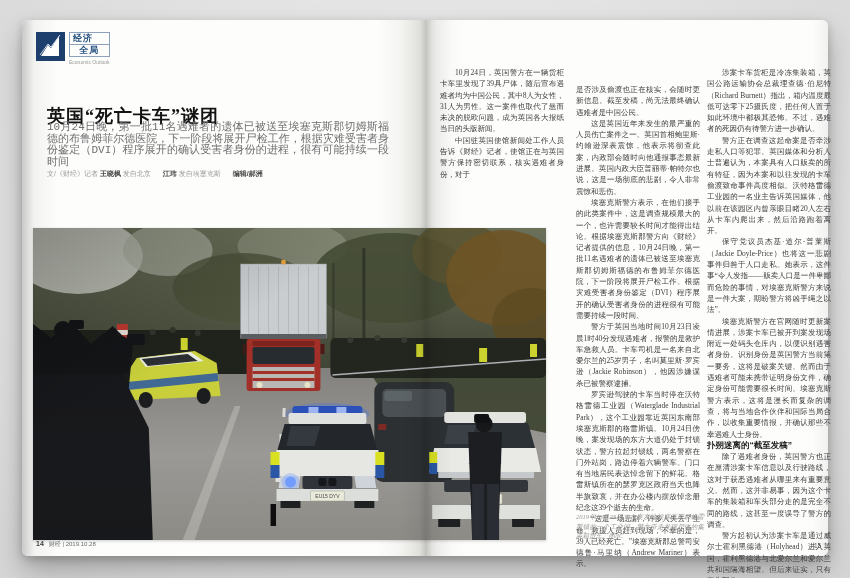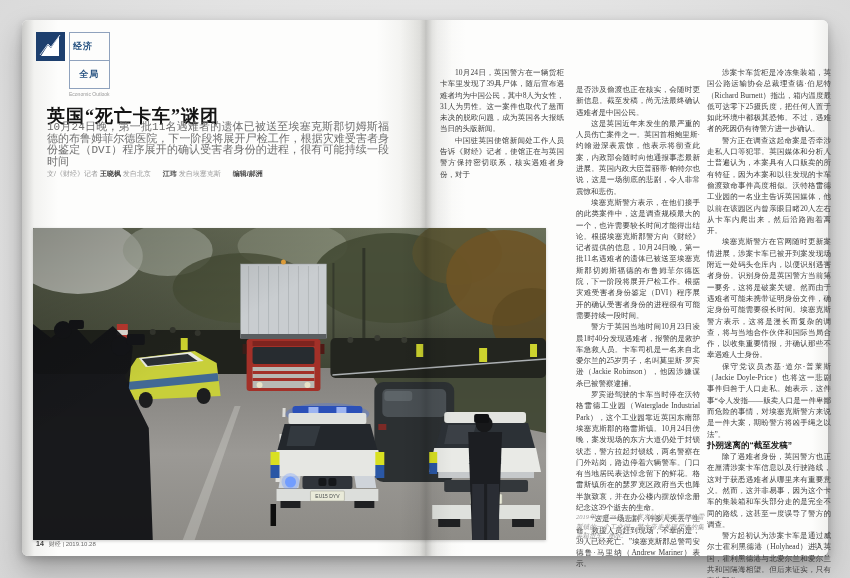--- a/index.html
+++ b/index.html
@@ -27,21 +27,21 @@
   }
   .gutter{
     position:absolute;left:378px;top:0;width:52px;height:536px;z-index:5;pointer-events:none;
     background:linear-gradient(90deg,rgba(0,0,0,0) 0%,rgba(0,0,0,.05) 38%,rgba(0,0,0,.14) 50%,rgba(0,0,0,.05) 62%,rgba(0,0,0,0) 100%);
   }
   
   .logo{position:absolute;left:14px;top:12px;display:flex;z-index:3;}
   .logo-mark{width:29px;height:29px;background:#1d3f6e;display:block;}
   .logo-text{margin-left:4px;display:flex;flex-direction:column;}
   .logo-cn{border:1px solid #8fa2bd;border-bottom:none;color:#24507f;font-size:9px;line-height:11px;
-    padding:8px 3px;font-weight:bold;font-family:"Liberation Sans",sans-serif;letter-spacing:1px;}
+    padding:0 3px;font-weight:bold;font-family:"Liberation Sans",sans-serif;letter-spacing:1px;}
   .logo-cn.second{border-bottom:1px solid #8fa2bd;text-align:center;}
   .logo-en{font-size:5px;color:#9a9a9a;margin-top:2px;font-family:"Liberation Sans",sans-serif;white-space:nowrap;}
   
   .headline{position:absolute;left:25px;top:72px;font-size:18px;font-weight:bold;color:#141414;
     letter-spacing:1px;z-index:3;font-family:"Liberation Serif",serif;}
   .standfirst{position:absolute;left:25px;top:102px;width:342px;font-size:11px;line-height:11.6px;
     color:#6e6e6e;font-family:Liberation Mono, monospace;text-align:justify;z-index:3;}
   .byline{position:absolute;left:25px;top:149px;font-size:7px;color:#9b9b9b;z-index:3;
     font-family:"Liberation Sans",sans-serif;white-space:nowrap;}
   .byline b{color:#4a4a4a;font-weight:bold;}
@@ -124,22 +124,22 @@
       <p>警方于英国当地时间10月23日凌晨1时40分发现遇难者，报警的是救护车急救人员。卡车司机是一名来自北爱尔兰的25岁男子，名叫莫里斯·罗宾逊（Jackie Robinson），他因涉嫌谋杀已被警察逮捕。</p>
       <p>罗宾逊驾驶的卡车当时停在沃特格雷德工业园（Waterglade Industrial Park），这个工业园靠近英国东南部埃塞克斯郡的格雷斯镇。10月24日傍晚，案发现场的东方大道仍处于封锁状态，警方拉起封锁线，两名警察在门外站岗，路边停着六辆警车。门口有当地居民表达悼念留下的鲜花。格雷斯镇所在的瑟罗克区政府当天也降半旗致哀，并在办公楼内摆放悼念册纪念这39个逝去的生命。</p>
       <p>“这是一场悲剧，许多人失去了生命。救援人员赶到现场，不幸的是，39人已经死亡。”埃塞克斯郡总警司安德鲁·马里纳（Andrew Mariner）表示。</p>
     </div>
 
     <div class="photo-caption">2019年10月23日，在案发地埃塞克斯郡格雷斯镇的一个工业园，警方带走发现尸体的集装箱货车。图/IC</div>
 
     <div class="col col3">
       <p>涉案卡车货柜是冷冻集装箱，英国公路运输协会总裁理查德·伯尼特（Richard Burnett）指出，箱内温度最低可达零下25摄氏度，把任何人置于如此环境中都极其恐怖。不过，遇难者的死因仍有待警方进一步确认。</p>
       <p>警方正在调查这起命案是否牵涉走私人口等犯罪。英国媒体和分析人士普遍认为，本案具有人口贩卖的所有特征，因为本案和以往发现的卡车偷渡致命事件高度相似。沃特格雷德工业园的一名业主告诉英国媒体，他以前在该园区内曾亲眼目睹20人左右从卡车内爬出来，然后沿路跑着离开。</p>
+      <p>保守党议员杰基·道尔-普莱斯（Jackie Doyle-Price）也将这一悲剧事件归咎于人口走私。她表示，这件事“令人发指——贩卖人口是一件卑鄙而危险的事情，对埃塞克斯警方来说是一件大案，期盼警方将凶手绳之以法”。</p>
       <p>埃塞克斯警方在官网随时更新案情进展，涉案卡车已被开到案发现场附近一处码头仓库内，以便识别遇害者身份。识别身份是英国警方当前第一要务，这将是破案关键。然而由于遇难者可能未携带证明身份文件，确定身份可能需要很长时间。埃塞克斯警方表示，这将是漫长而复杂的调查，将与当地合作伙伴和国际当局合作，以收集重要情报，并确认那些不幸遇难人士身份。</p>
-      <p>保守党议员杰基·道尔-普莱斯（Jackie Doyle-Price）也将这一悲剧事件归咎于人口走私。她表示，这件事“令人发指——贩卖人口是一件卑鄙而危险的事情，对埃塞克斯警方来说是一件大案，期盼警方将凶手绳之以法”。</p>
       <p class="subhead">扑朔迷离的“截至发稿”</p>
       <p>除了遇难者身份，英国警方也正在厘清涉案卡车信息以及行驶路线，这对于获悉遇难者从哪里来有重要意义。然而，这并非易事，因为这个卡车的集装箱和车头部分走的是完全不同的路线，这甚至一度误导了警方的调查。</p>
       <p>警方起初认为涉案卡车是通过威尔士霍利黑德港（Holyhead）进入英国，霍利黑德港与北爱尔兰和爱尔兰共和国隔海相望。但后来证实，只有车头部分</p>
     </div>
 
     <div class="footer-right">15</div>
 
     <div class="photo">
       <svg viewBox="0 0 514 312" preserveAspectRatio="none">
         <defs>

